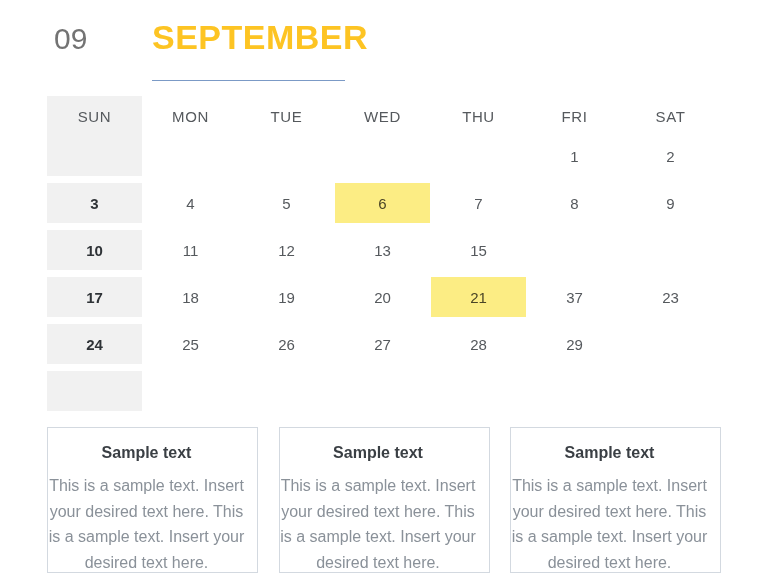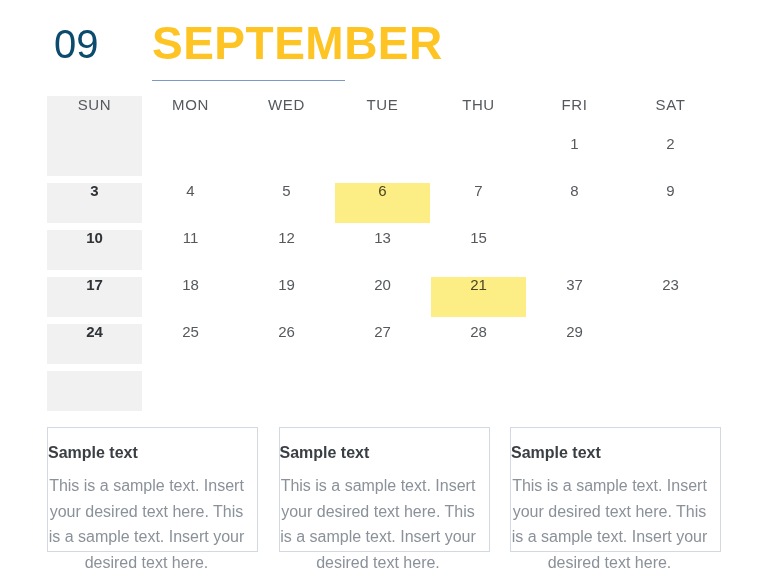--- a/index.html
+++ b/index.html
@@ -27,32 +27,32 @@
     position: absolute;
     left: 47px;
     top: 18px;
     width: 680px;
     height: 66px;
   }
   .month-num {
     position: absolute;
     left: 7px;
     top: 6px;
-    font-size: 40px;
+    font-size: 30px;
     font-weight: 400;
     letter-spacing: 0px;
-    color: #0c4a6e;
+    color: #737373;
     line-height: 1;
     text-align: center;
   }
   .month-name {
     position: absolute;
     left: 105px;
     top: 0px;
-    font-size: 46px;
+    font-size: 34px;
     font-weight: 700;
     letter-spacing: 0.5px;
     color: #fdc423;
     line-height: 1.12;
   }
   .header-rule {
     position: absolute;
     left: 105px;
     top: 62px;
     width: 193px;
@@ -68,20 +68,21 @@
     width: 674px;
   }
   .cal-row {
     display: flex;
     width: 674px;
   }
   .cal-cell {
     width: 95px;
     margin-right: 1px;
     display: flex;
+    align-items: center;
     justify-content: center;
     box-sizing: border-box;
   }
   .cal-cell:last-child { margin-right: 0; }
 
   .row-head .cal-cell { height: 40px; }
   .row-week .cal-cell { height: 40px; }
   .cal-row + .cal-row { margin-top: 7px; }
 
   .dow {
@@ -116,28 +117,28 @@
   .notes {
     position: absolute;
     left: 47px;
     top: 427px;
     width: 674px;
     display: flex;
     justify-content: space-between;
   }
   .note-box {
     width: 211px;
-    height: 125px;
+    height: 146px;
     border: 1px solid #d3d9e0;
     box-sizing: border-box;
     padding: 16px 12px 10px 0;
     background: #ffffff;
     display: flex;
     flex-direction: column;
-    align-items: flex-start;
+    align-items: center;
   }
   .note-title {
     font-size: 16px;
     font-weight: 700;
     color: #3a3f44;
     text-align: center;
     margin-bottom: 11px;
     line-height: 1.1;
   }
   .note-body {
@@ -161,24 +162,24 @@
 
   <div class="calendar">
     <div class="cal-row row-head" id="dow-row">
         <div class="cal-cell sun-shade">
           <span class="dow">SUN</span>
         </div>
         <div class="cal-cell">
           <span class="dow">MON</span>
         </div>
         <div class="cal-cell">
+          <span class="dow">TUE</span>
+        </div>
+        <div class="cal-cell">
           <span class="dow">WED</span>
-        </div>
-        <div class="cal-cell">
-          <span class="dow">TUE</span>
         </div>
         <div class="cal-cell">
           <span class="dow">THU</span>
         </div>
         <div class="cal-cell">
           <span class="dow">FRI</span>
         </div>
         <div class="cal-cell">
           <span class="dow">SAT</span>
         </div>

